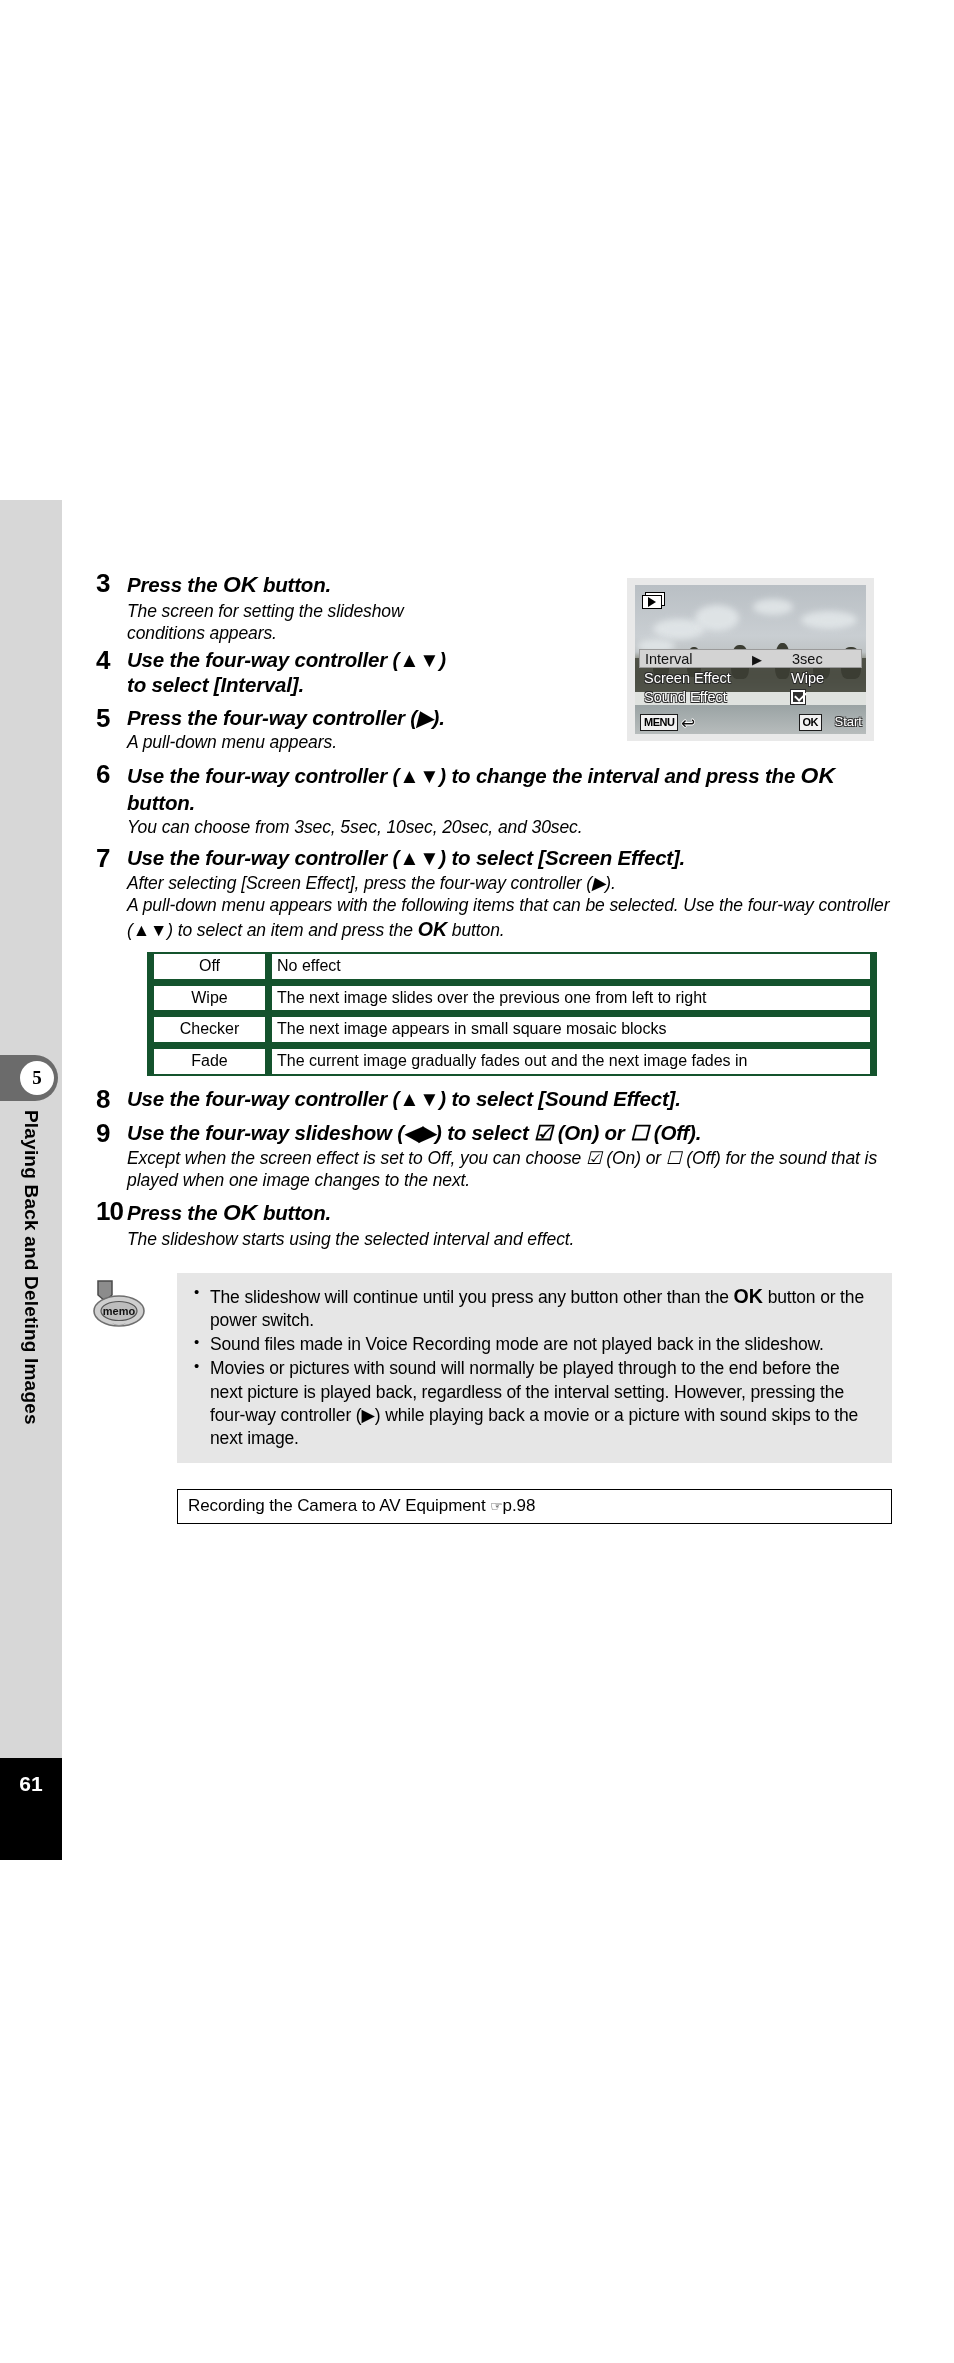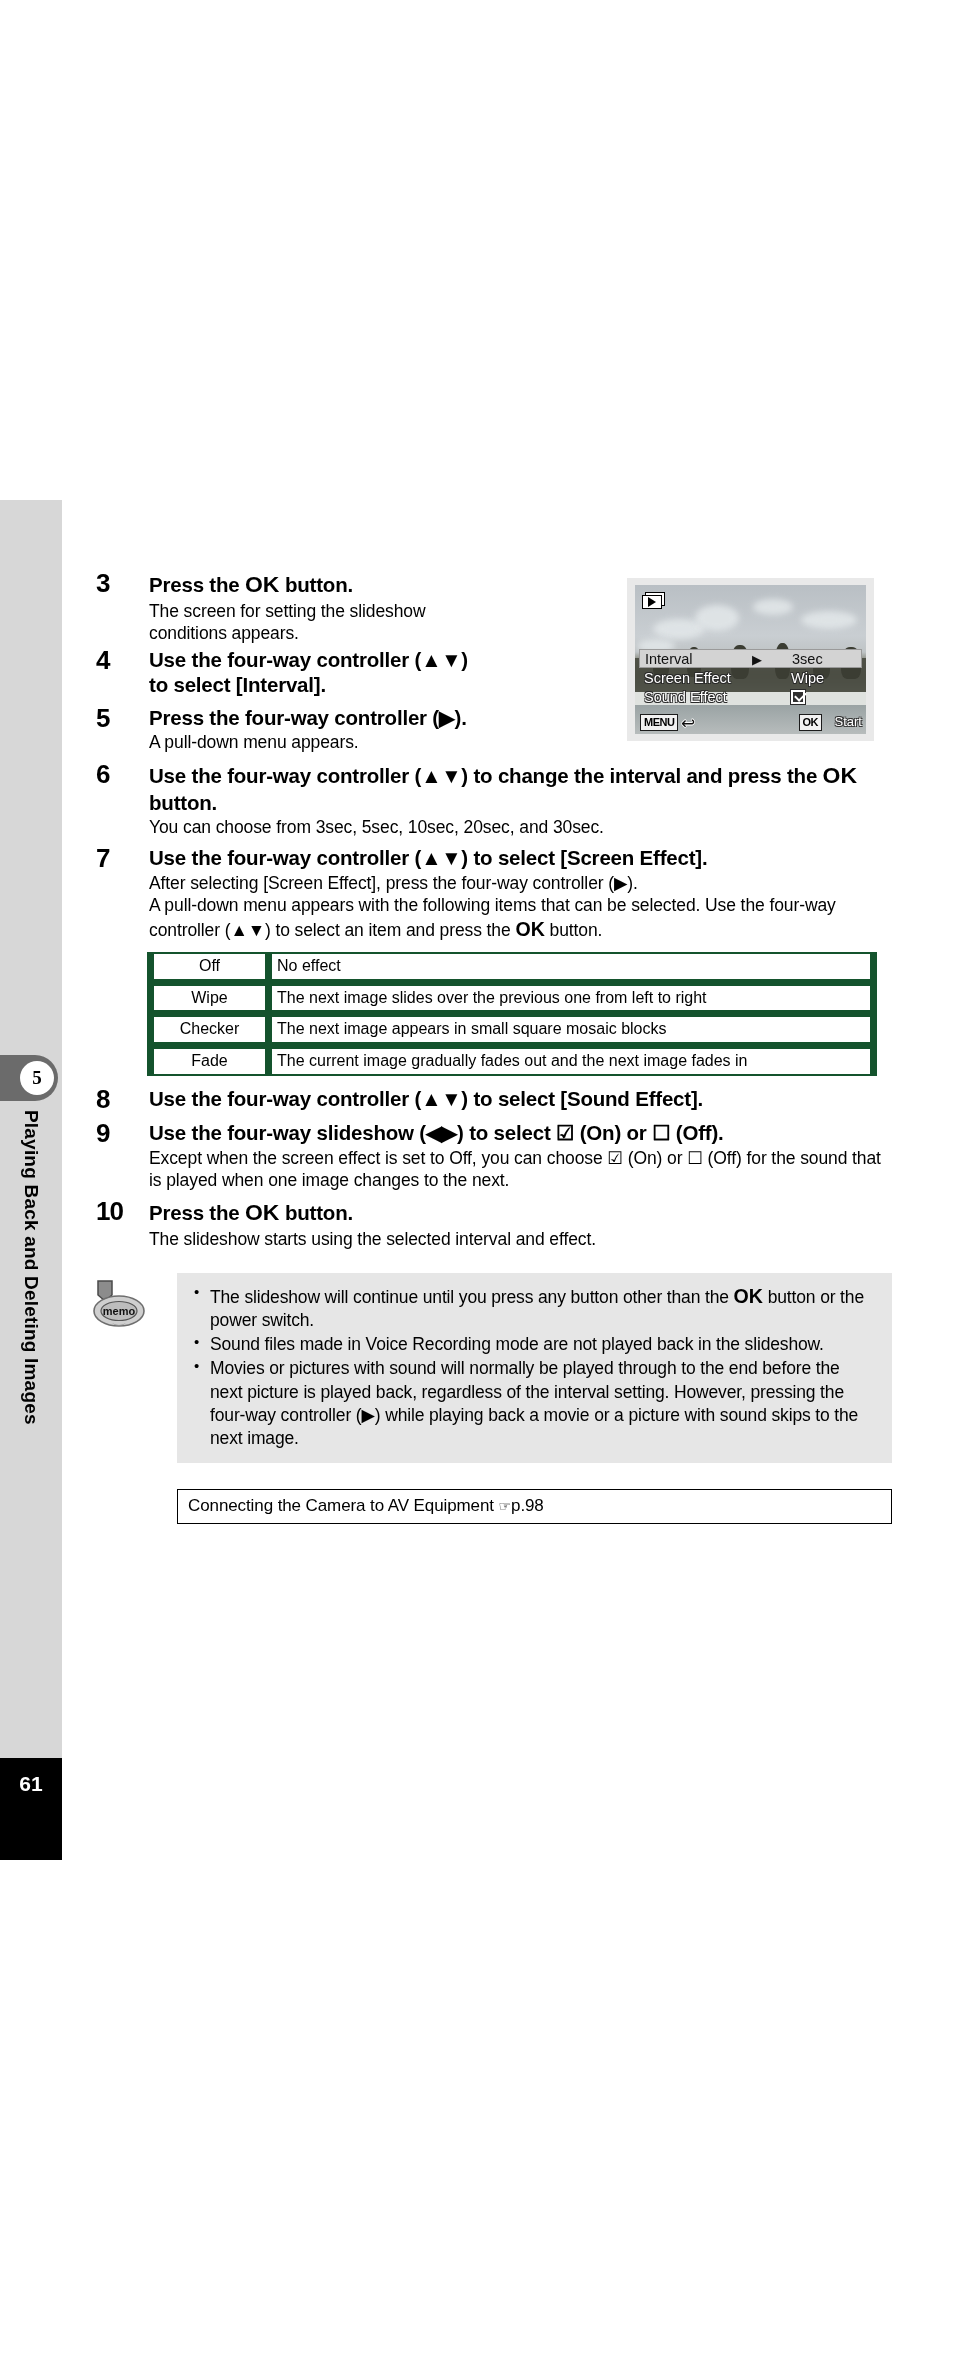--- a/index.html
+++ b/index.html
@@ -90,21 +90,22 @@
     left: 0; top: 0;
     width: 48px;
     text-align: left;
     font-size: 26px;
     font-weight: bold;
     line-height: 1.0;
     font-family: "Liberation Sans", sans-serif;
   }
   .step-num.wide { width: 52px; letter-spacing: -1px; }
   .step-body {
-    margin-left: 53px;
+    margin-left: 31px;
+    font-style: italic;
   }
   .step-head {
     font-size: 20.5px;
     font-weight: bold;
     line-height: 1.26;
     letter-spacing: -0.2px;
   }
   .step-desc {
     font-size: 17.5px;
     font-weight: normal;
@@ -485,15 +486,15 @@
     </svg>
     <div id="memo-box">
       <ul>
         <li><span>The slideshow will continue until you press any button other than the </span><span class="ok">OK</span><span> button or the power switch.</span></li>
         <li><span>Sound files made in Voice Recording mode are not played back in the slideshow.</span></li>
         <li><span>Movies or pictures with sound will normally be played through to the end before the next picture is played back, regardless of the interval setting. However, pressing the four-way controller (▶) while playing back a movie or a picture with sound skips to the next image.</span></li>
       </ul>
     </div>
   </div>
 
-  <div id="xref"><span>Connecting the Camera to AV Equipment </span><span class="hand">☞</span><span>p.98</span></div>
+  <div id="xref"><span>Recording the Camera to AV Equipment </span><span class="hand">☞</span><span>p.98</span></div>
 
 </div>
 
 </body></html>

